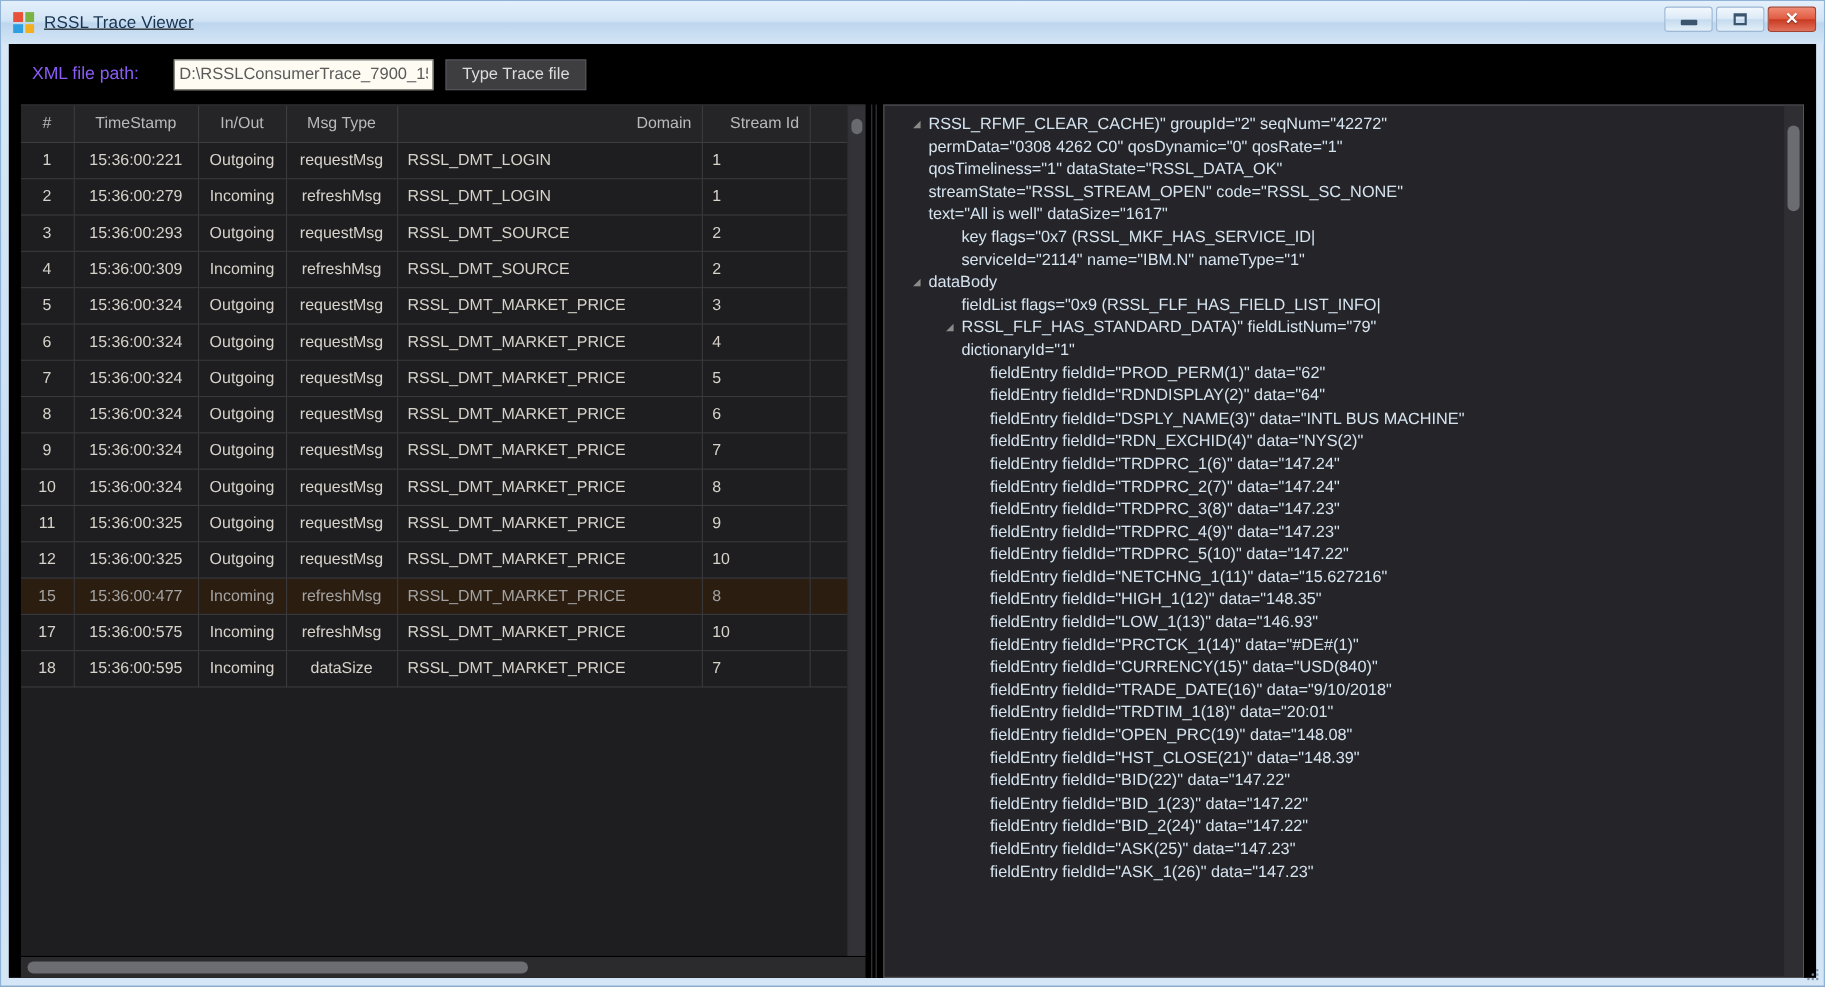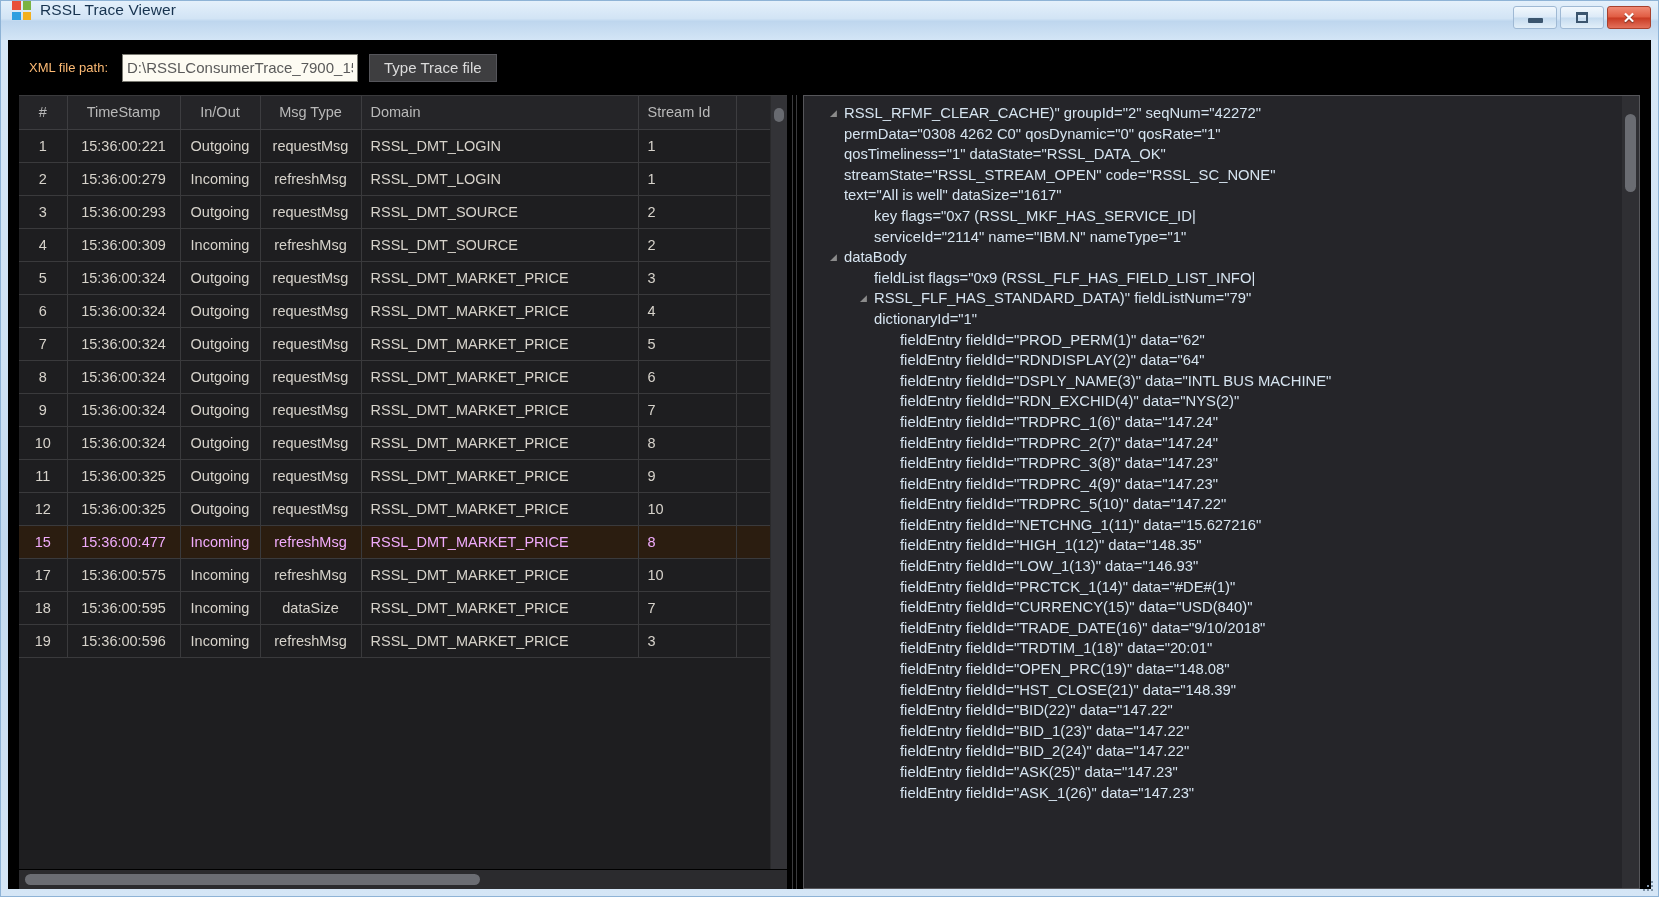--- a/index.html
+++ b/index.html
@@ -21,23 +21,25 @@
     border: 1px solid #8eb3d6;
     display: flex;
     flex-direction: column;
   }
 
   
   .titlebar {
     height: 39px;
     flex: 0 0 39px;
     display: flex;
+    align-items: center;
     padding: 0 6px 0 11px;
     background: linear-gradient(to bottom, #e4f0fb 0%, #d2e4f5 45%, #bed6ee 52%, #d3e5f6 100%);
     position: relative;
+    text-decoration: underline;
   }
   .app-logo {
     width: 19px; height: 19px;
     display: grid;
     grid-template-columns: 1fr 1fr;
     grid-template-rows: 1fr 1fr;
     gap: 2px;
     margin-right: 9px;
   }
   .app-logo i { display: block; }
@@ -99,23 +101,23 @@
   }
 
   .toolbar {
     flex: 0 0 55px;
     display: flex;
     align-items: center;
     padding-left: 21px;
     gap: 0;
   }
   .toolbar-label {
-    color: #fdba74;
-    font-size: 13px;
-    margin-right: 14px;
+    color: #8b5cf6;
+    font-size: 16px;
+    margin-right: 32px;
     white-space: nowrap;
   }
   .path-input {
     width: 236px;
     height: 28px;
     background: #fdfbf2;
     border: 1px solid #7a7a72;
     color: #5a5a5a;
     font-size: 15px;
     font-family: "Liberation Sans", sans-serif;
@@ -182,34 +184,34 @@
     color: #b9b9b9;
     font-weight: normal;
     font-size: 14.5px;
     height: 33px;
     border-right: 1px solid #3d3d40;
     border-bottom: 1px solid #3d3d40;
     padding: 0 9px;
     text-align: center;
     white-space: nowrap;
   }
-  table.trace th.r { text-align: left; margin-top: 46px; }
+  table.trace th.r { text-align: right; margin-top: 46px; }
   table.trace td {
     height: 33px;
     color: #d7d3cb;
     border-right: 1px solid #3a3a3c;
     border-bottom: 1px solid #3a3a3c;
     padding: 0 9px;
     text-align: center;
     white-space: nowrap;
     overflow: hidden;
   }
   table.trace td.r { text-align: left; }
   table.trace tr.sel td {
-    color: #f0abfc;
+    color: #a3a3a3;
     background: #2b1d10;
   }
   table.trace td.pad, table.trace th.pad {
     border-right: none;
   }
 
   .vscroll-table {
     flex: 0 0 17px;
     background: #333337;
     position: relative;
@@ -520,29 +522,20 @@
                   </tr>
                   <tr>
                     <td>18</td>
                     <td>15:36:00:595</td>
                     <td>Incoming</td>
                     <td>dataSize</td>
                     <td class="r">RSSL_DMT_MARKET_PRICE</td>
                     <td class="r">7</td>
                     <td class="pad"></td>
                   </tr>
-                  <tr>
-                    <td>19</td>
-                    <td>15:36:00:596</td>
-                    <td>Incoming</td>
-                    <td>refreshMsg</td>
-                    <td class="r">RSSL_DMT_MARKET_PRICE</td>
-                    <td class="r">3</td>
-                    <td class="pad"></td>
-                  </tr>
                 </tbody>
             </table>
           </div>
           <div class="vscroll-table">
             <div class="thumb"></div>
           </div>
         </div>
         <div class="hscroll-table">
           <div class="thumb"></div>
         </div>

